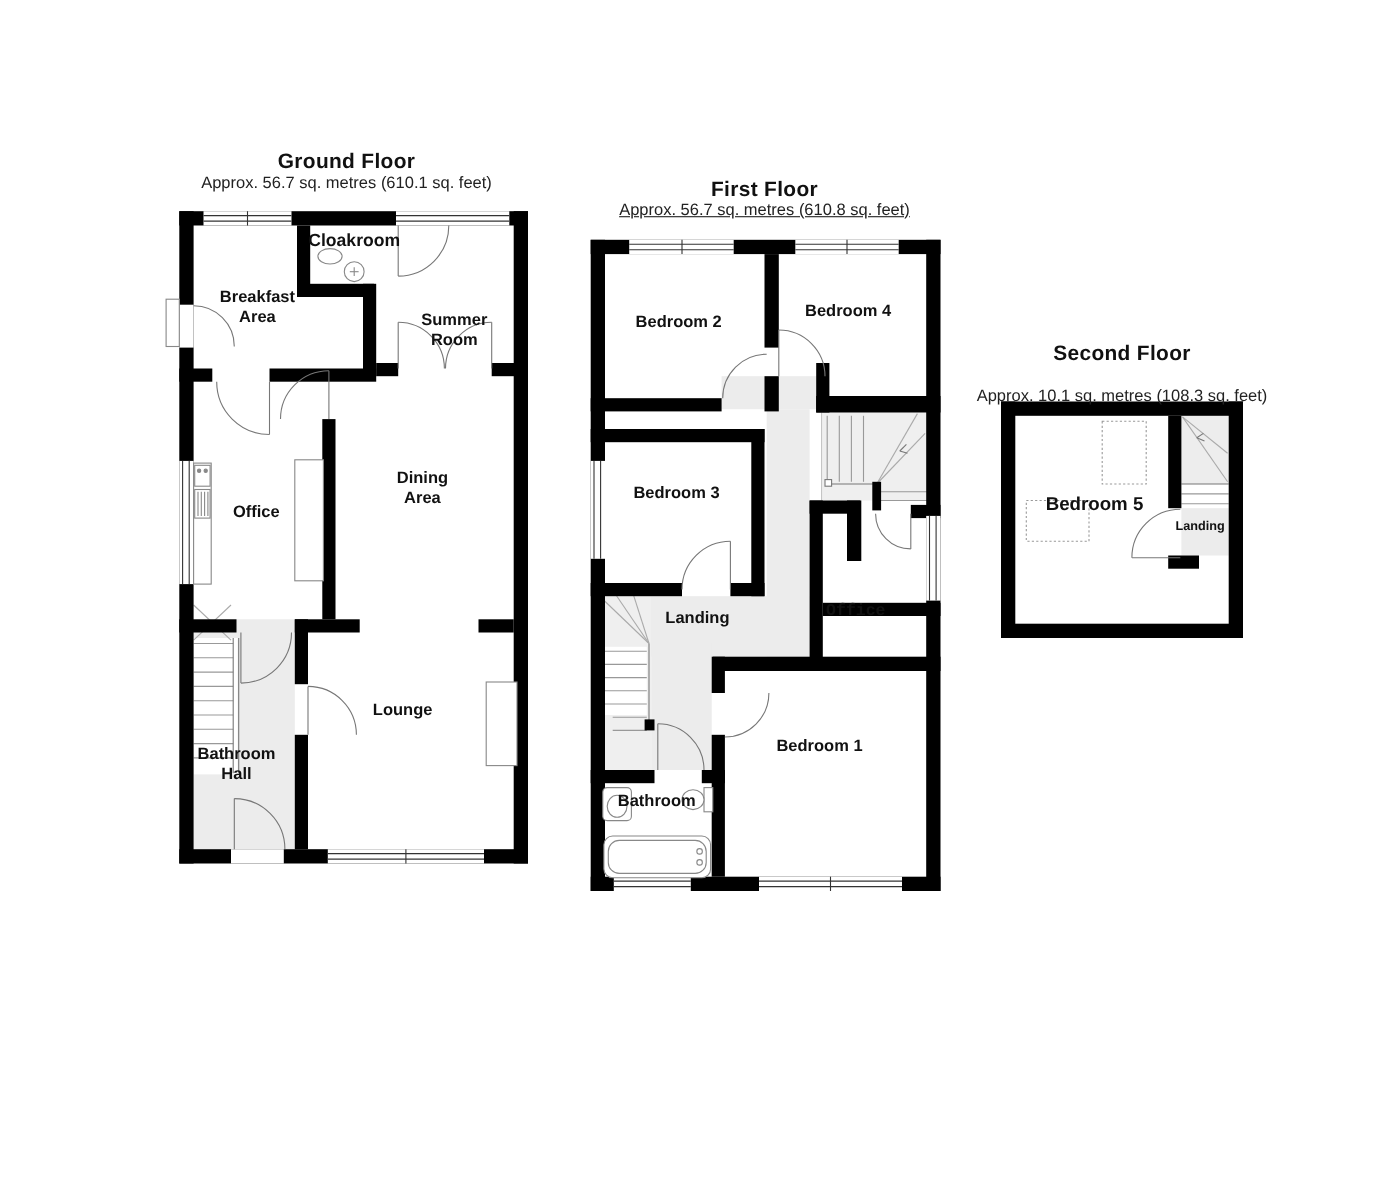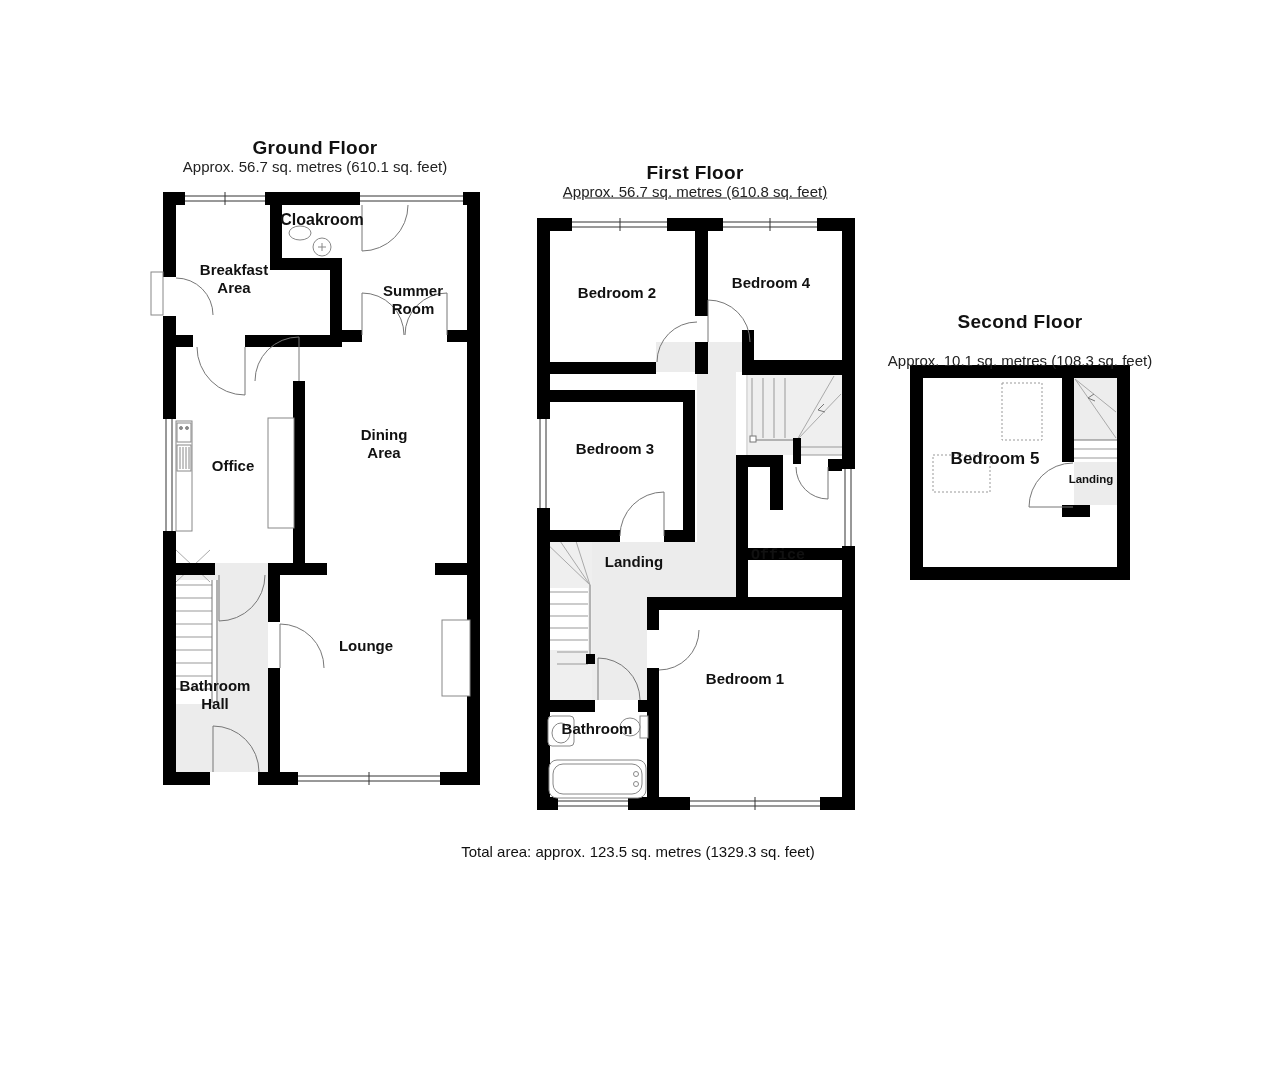--- a/index.html
+++ b/index.html
@@ -302,14 +302,13 @@
   <div class="room-label" style="left:778px;top:556px;font-family:Liberation Mono, monospace;">Office</div>
   <div class="room-label" style="left:745px;top:679px;">Bedroom 1</div>
   <div class="room-label" style="left:597px;top:729px;">Bathroom</div>
 
   <div class="floor-title" style="left:1020px;top:322px;">Second Floor</div>
   <div class="floor-sub" style="left:1020px;top:340px;margin-top:20px;">Approx. 10.1 sq. metres (108.3 sq. feet)</div>
 
   <div class="room-label fs17" style="left:995px;top:459px;">Bedroom 5</div>
   <div class="room-label fs11" style="left:1091px;top:480px;">Landing</div>
 
-  <div class="total-caption" style="left:638px;top:851px;">Total area: approx. 123.5 sq. metres (1329.3 sq. feet)</div>
 </div>
 
 </body></html>

